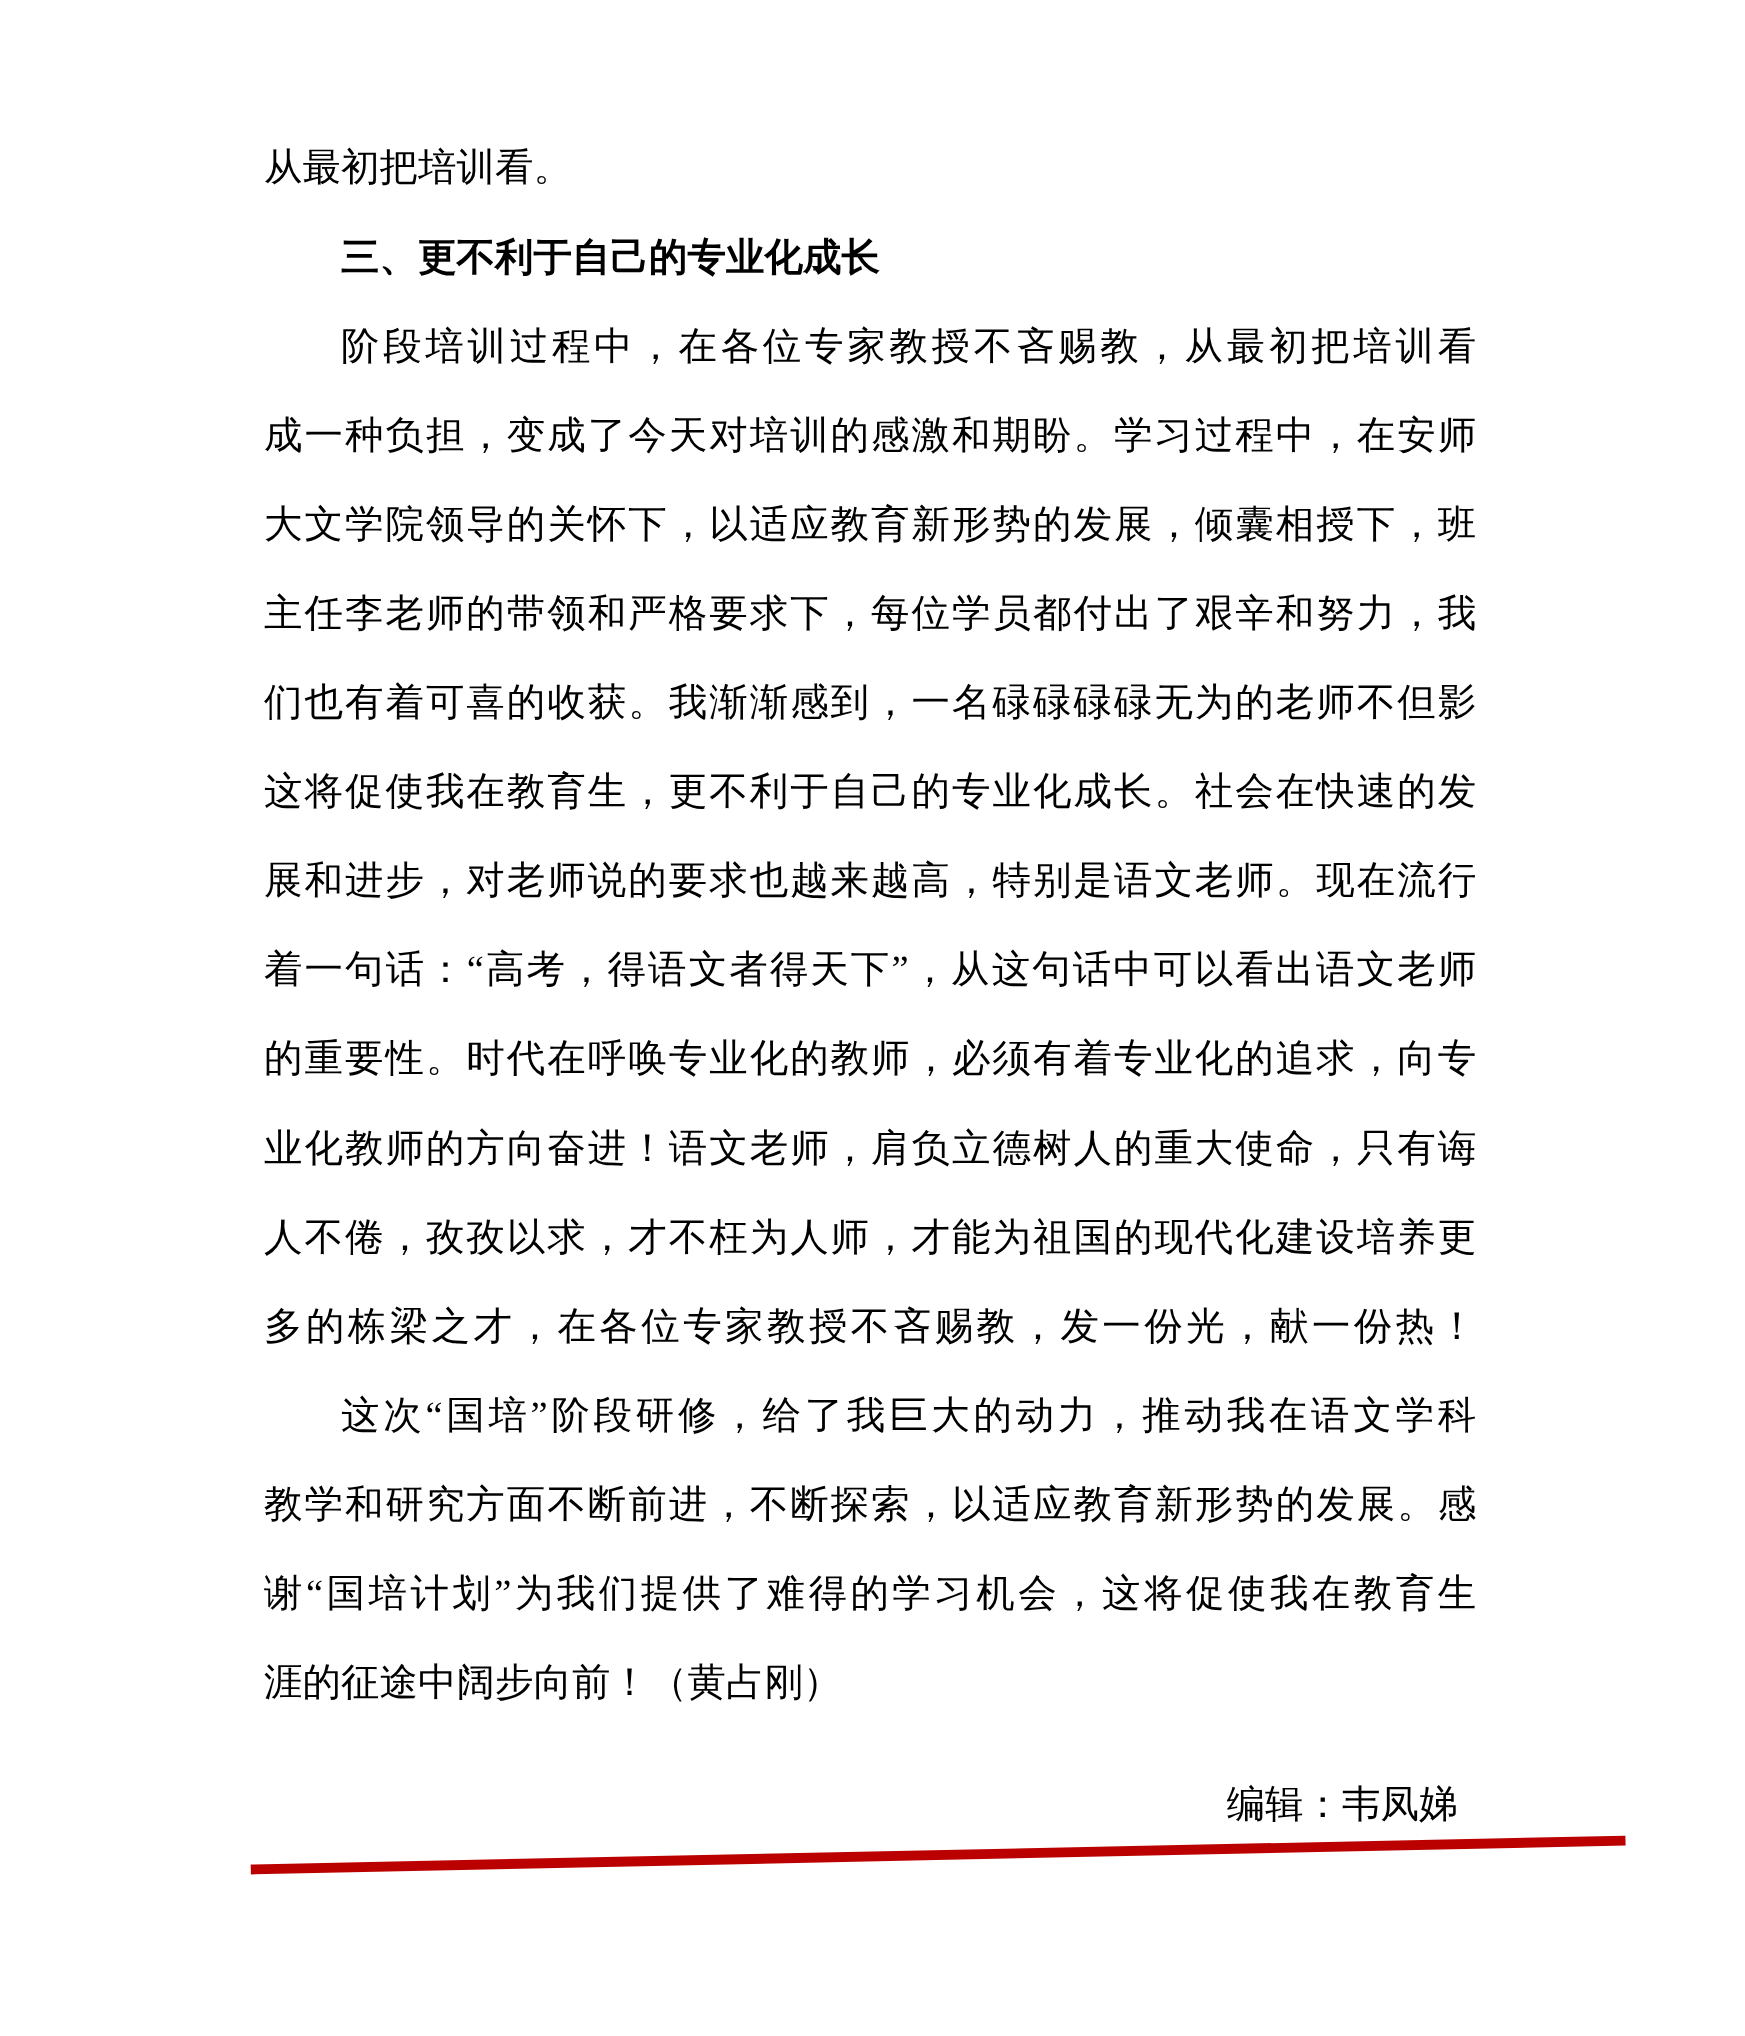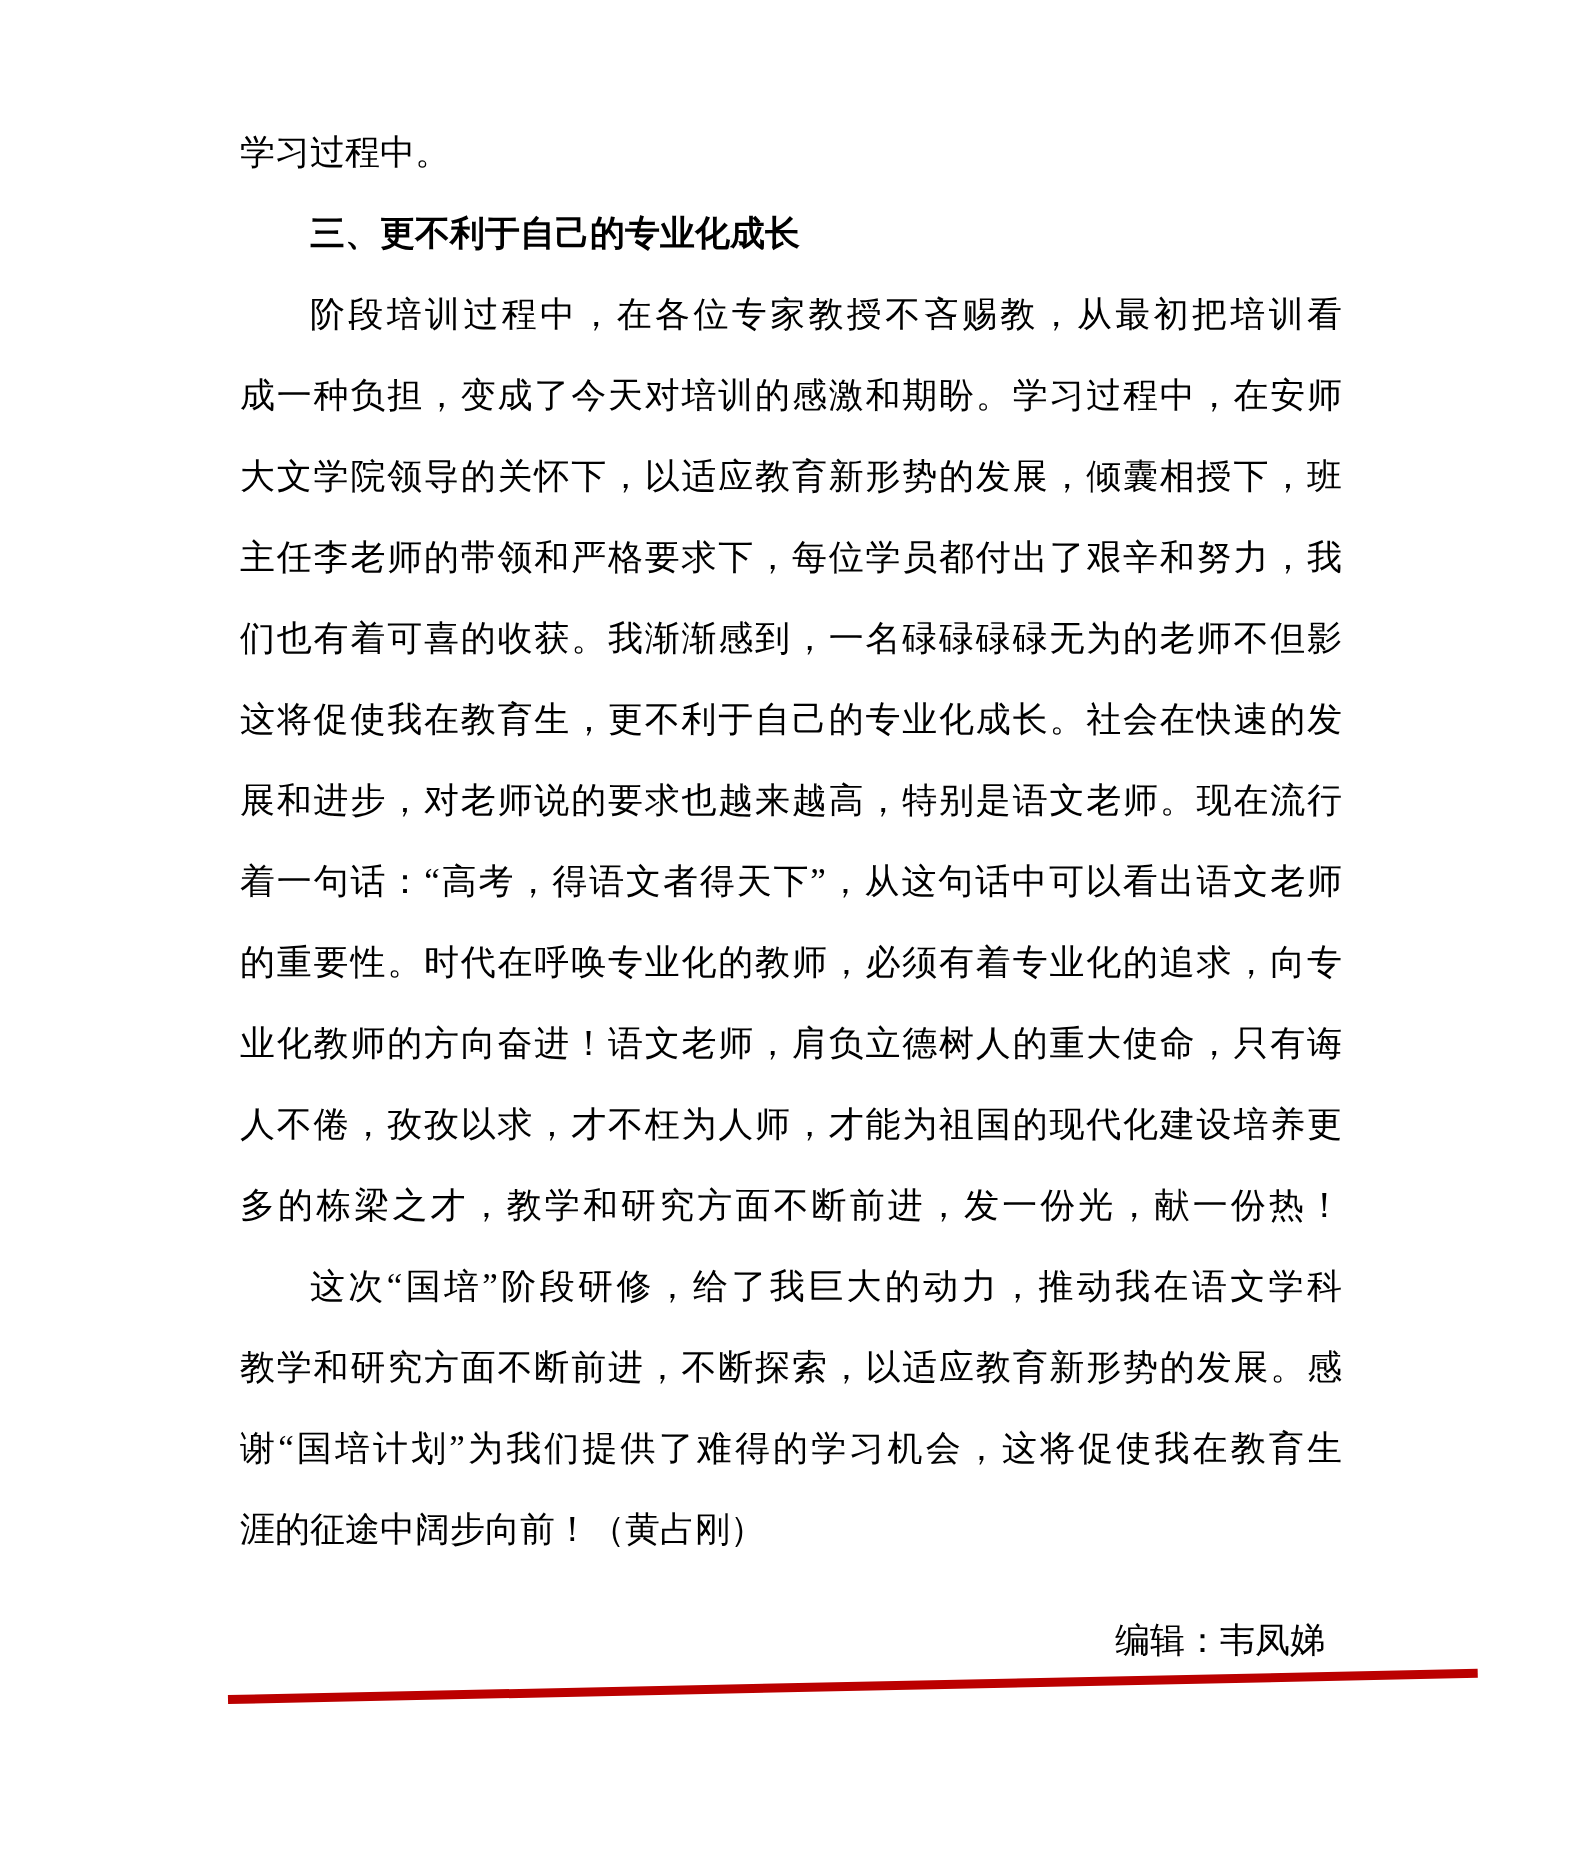--- a/index.html
+++ b/index.html
@@ -54,34 +54,34 @@
     height: 0;
     border-top: 9px solid #bb0000;
     transform: rotate(-1.2deg);
     transform-origin: left center;
   }
 </style>
 </head>
 <body>
 
 <div class="content" id="lines-container">
-    <div class="line">学习过程中。</div>
+    <div class="line">从最初把培训看。</div>
     <div class="line heading indent">三、更不利于自己的专业化成长</div>
     <div class="line justify indent">阶段培训过程中，在各位专家教授不吝赐教，从最初把培训看</div>
     <div class="line justify">成一种负担，变成了今天对培训的感激和期盼。学习过程中，在安师</div>
     <div class="line justify">大文学院领导的关怀下，以适应教育新形势的发展，倾囊相授下，班</div>
     <div class="line justify">主任李老师的带领和严格要求下，每位学员都付出了艰辛和努力，我</div>
     <div class="line justify">们也有着可喜的收获。我渐渐感到，一名碌碌碌碌无为的老师不但影</div>
     <div class="line justify">这将促使我在教育生，更不利于自己的专业化成长。社会在快速的发</div>
     <div class="line justify">展和进步，对老师说的要求也越来越高，特别是语文老师。现在流行</div>
     <div class="line justify">着一句话：“高考，得语文者得天下”，从这句话中可以看出语文老师</div>
     <div class="line justify">的重要性。时代在呼唤专业化的教师，必须有着专业化的追求，向专</div>
     <div class="line justify">业化教师的方向奋进！语文老师，肩负立德树人的重大使命，只有诲</div>
     <div class="line justify">人不倦，孜孜以求，才不枉为人师，才能为祖国的现代化建设培养更</div>
-    <div class="line justify">多的栋梁之才，教学和研究方面不断前进，发一份光，献一份热！</div>
+    <div class="line justify">多的栋梁之才，在各位专家教授不吝赐教，发一份光，献一份热！</div>
     <div class="line justify indent">这次“国培”阶段研修，给了我巨大的动力，推动我在语文学科</div>
     <div class="line justify">教学和研究方面不断前进，不断探索，以适应教育新形势的发展。感</div>
     <div class="line justify">谢“国培计划”为我们提供了难得的学习机会，这将促使我在教育生</div>
     <div class="line">涯的征途中阔步向前！（黄占刚）</div>
   </div>
 
 <div class="editor-credit">编辑：韦凤娣</div>
 
 <div class="red-divider" style="border-top-color: rgb(187, 0, 0);"></div>
 

